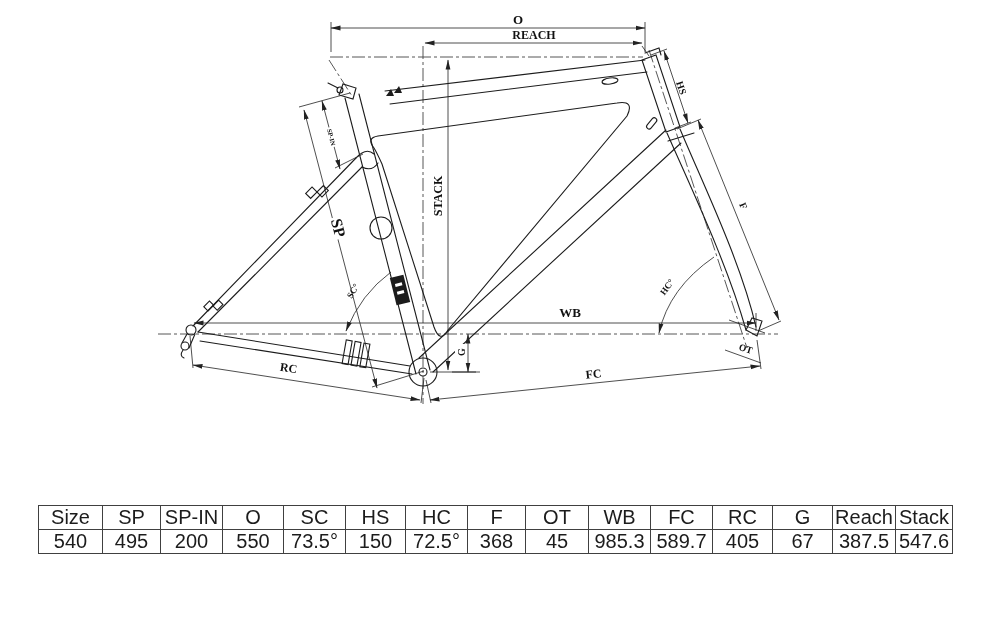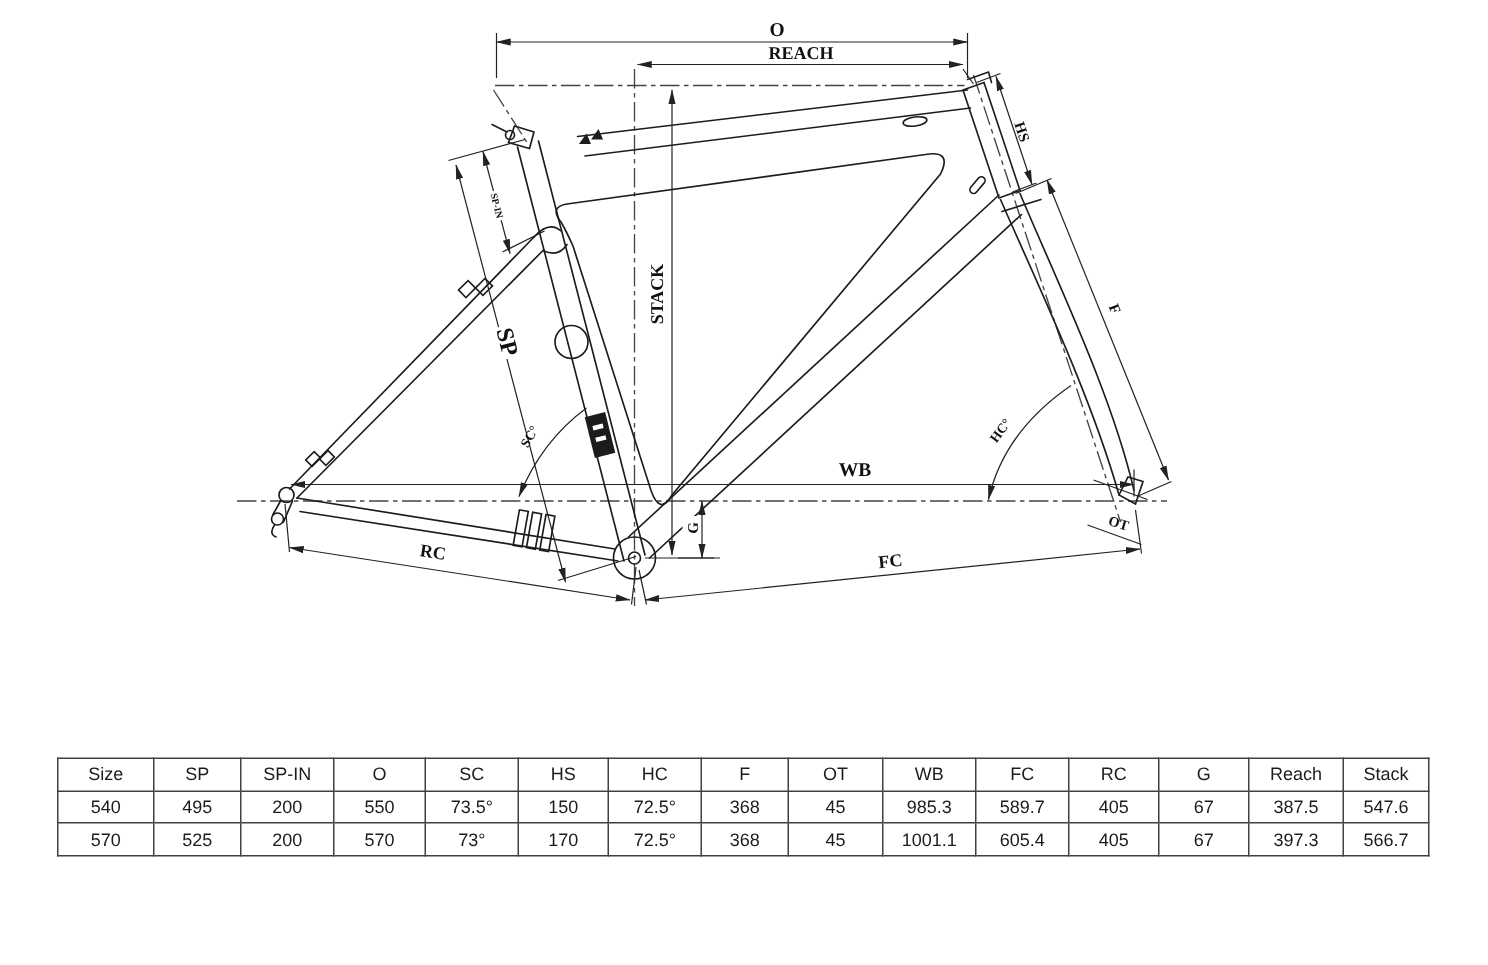--- a/index.html
+++ b/index.html
@@ -1,20 +1,20 @@
 <!DOCTYPE html>
 <html><head>
 <meta charset="utf-8">
 <style>
   html,body{margin:0;padding:0;background:#fff;}
   .stage{position:relative;width:992px;height:643px;background:#fff;overflow:hidden;
          font-family:"Liberation Sans",sans-serif;}
   svg text{font-family:"Liberation Serif",serif;font-weight:bold;fill:#111;}
   .geo-table{position:absolute;left:38px;top:505px;width:914px;border-collapse:collapse;
-             table-layout:fixed;font-family:"Liberation Sans",sans-serif;font-size:12px;color:#1c1c1c;}
+             table-layout:fixed;font-family:"Liberation Sans",sans-serif;font-size:20px;color:#1c1c1c;}
   .geo-table th,.geo-table td{border:1px solid #404040;text-align:center;vertical-align:middle;
              height:20.7px;padding:0;font-weight:normal;white-space:nowrap;overflow:hidden;}
 </style>
 </head>
 <body>
 
 <div class="stage">
 
 <svg width="992" height="500" viewBox="0 0 992 500">
   <defs>
@@ -248,33 +248,16 @@
           <td>72.5°</td>
           <td>368</td>
           <td>45</td>
           <td>985.3</td>
           <td>589.7</td>
           <td>405</td>
           <td>67</td>
           <td>387.5</td>
           <td>547.6</td>
         </tr>
-        <tr>
-          <td>570</td>
-          <td>525</td>
-          <td>200</td>
-          <td>570</td>
-          <td>73°</td>
-          <td>170</td>
-          <td>72.5°</td>
-          <td>368</td>
-          <td>45</td>
-          <td>1001.1</td>
-          <td>605.4</td>
-          <td>405</td>
-          <td>67</td>
-          <td>397.3</td>
-          <td>566.7</td>
-        </tr>
       </tbody>
 </table>
 
 </div>
 
 </body></html>

